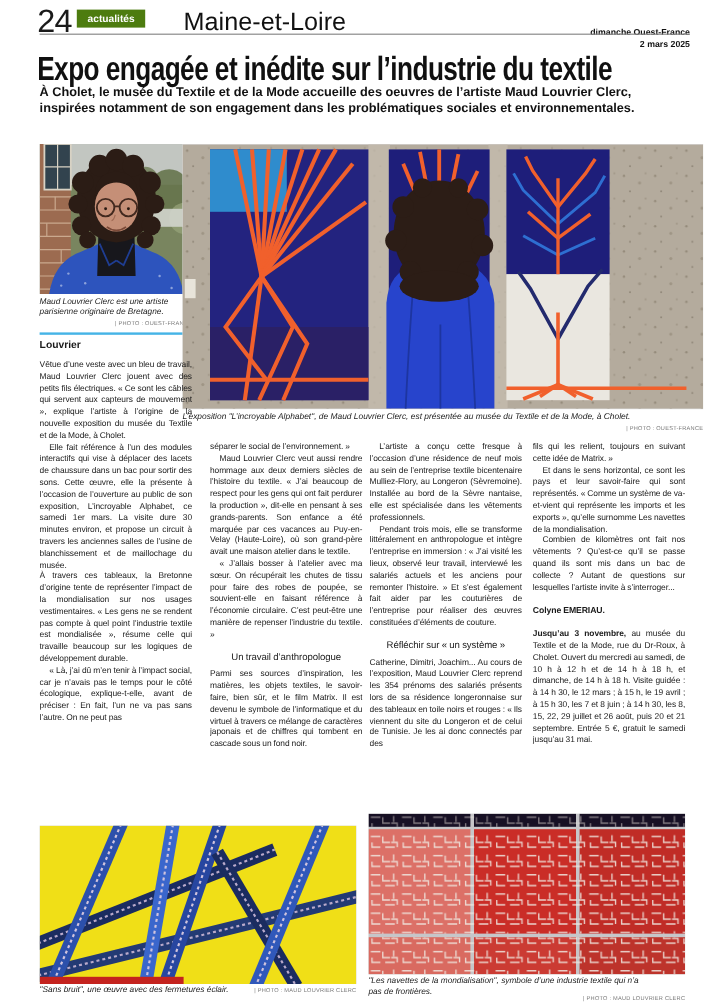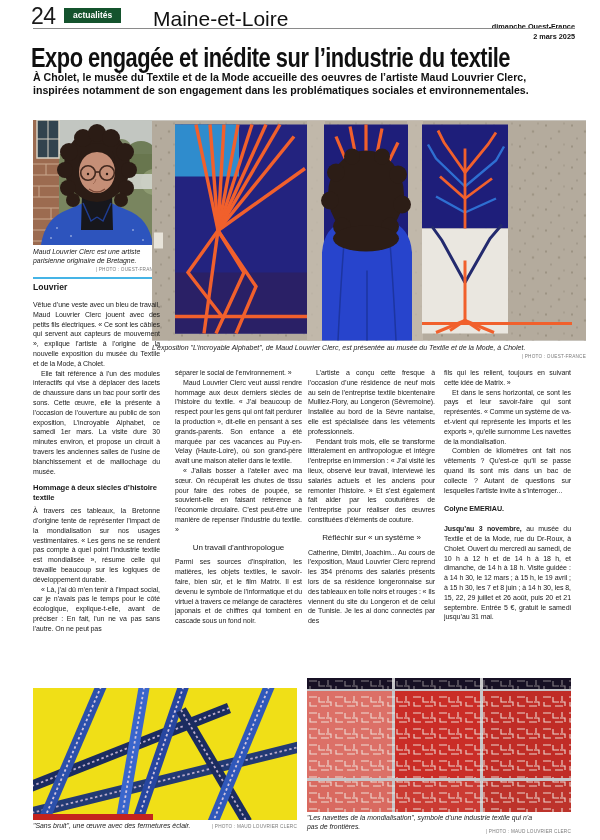--- a/index.html
+++ b/index.html
@@ -1,22 +1,22 @@
 <!DOCTYPE html>
 <html lang="fr"><head>
 <meta charset="utf-8">
 <style>
   html,body{margin:0;padding:0;}
   body{width:600px;height:840px;background:#ffffff;position:relative;overflow:hidden;
        font-family:"Liberation Sans","DejaVu Sans",sans-serif;color:#1a1a1a;
        -webkit-font-smoothing:antialiased;}
   .abs{position:absolute;}
   
-  .pagenum{left:31px;top:3px;font-size:23px;font-weight:400;letter-spacing:-.5px;}
-  .badge{left:64px;top:8px;background:#14532d;color:#fff;font-size:8.5px;font-weight:700;
+  .pagenum{left:31px;top:3px;font-size:27px;font-weight:400;letter-spacing:-.5px;}
+  .badge{left:64px;top:8px;background:#4d7c0f;color:#fff;font-size:8.5px;font-weight:700;
          padding:3px 9px 3px 9px;line-height:1;}
   .region{left:153px;top:7px;font-size:21px;font-weight:400;color:#111;}
   .edition{right:25px;top:22px;text-align:right;font-size:7.3px;font-weight:700;line-height:9.5px;color:#111;}
   .mastrule{left:33px;top:28px;width:542px;height:1px;background:#8a8a8a;}
   
   .headline{left:31px;top:42px;font-size:28px;font-weight:700;letter-spacing:-.6px;color:#101010;
             white-space:nowrap;transform:scale(.78,1);transform-origin:0 0;}
   .standfirst{left:33px;top:71px;width:527px;font-size:10.6px;font-weight:700;line-height:13.2px;color:#111;}
   
   .photo{overflow:hidden;background:#ddd;}
@@ -228,21 +228,20 @@
   </svg>
 </div>
 <div class="abs" style="left:152px;top:344px;width:434px;">
   <div class="caption" style="font-size:7px;">L’exposition "L’incroyable Alphabet", de Maud Louvrier Clerc, est présentée au musée du Textile et de la Mode, à Cholet.</div>
   <div class="credit credit-line">| PHOTO : OUEST-FRANCE</div>
 </div>
 
 <div class="abs col" style="left:33px;top:300px;height:386px;">
   <p>Vêtue d’une veste avec un bleu de travail, Maud Louvrier Clerc jouent avec des petits fils électriques. « Ce sont les câbles qui servent aux capteurs de mouvement », explique l’artiste à l’origine de la nouvelle exposition du musée du Textile et de la Mode, à Cholet.</p>
   <p class="ind">Elle fait référence à l’un des modules interactifs qui vise à déplacer des lacets de chaussure dans un bac pour sortir des sons. Cette œuvre, elle la présente à l’occasion de l’ouverture au public de son exposition, L’incroyable Alphabet, ce samedi 1er mars. La visite dure 30 minutes environ, et propose un circuit à travers les anciennes salles de l’usine de blanchissement et de maillochage du musée.</p>
-  <div class="xhead-left">Hommage à deux siècles d’histoire textile</div>
   <p>À travers ces tableaux, la Bretonne d’origine tente de représenter l’impact de la mondialisation sur nos usages vestimentaires. « Les gens ne se rendent pas compte à quel point l’industrie textile est mondialisée », résume celle qui travaille beaucoup sur les logiques de développement durable.</p>
   <p class="ind">« Là, j’ai dû m’en tenir à l’impact social, car je n’avais pas le temps pour le côté écologique, explique-t-elle, avant de préciser : En fait, l’un ne va pas sans l’autre. On ne peut pas</p>
 </div>
 
 <div class="abs col" style="left:175px;top:368px;height:318px;">
   <p>séparer le social de l’environnement. »</p>
   <p class="ind">Maud Louvrier Clerc veut aussi rendre hommage aux deux derniers siècles de l’histoire du textile. « J’ai beaucoup de respect pour les gens qui ont fait perdurer la production », dit-elle en pensant à ses grands-parents. Son enfance a été marquée par ces vacances au Puy-en-Velay (Haute-Loire), où son grand-père avait une maison atelier dans le textile.</p>
   <p class="ind">« J’allais bosser à l’atelier avec ma sœur. On récupérait les chutes de tissu pour faire des robes de poupée, se souvient-elle en faisant référence à l’économie circulaire. C’est peut-être une manière de repenser l’industrie du textile. »</p>
   <div class="xhead-center">Un travail d’anthropologue</div>
   <p>Parmi ses sources d’inspiration, les matières, les objets textiles, le savoir-faire, bien sûr, et le film Matrix. Il est devenu le symbole de l’informatique et du virtuel à travers ce mélange de caractères japonais et de chiffres qui tombent en cascade sous un fond noir.</p>

